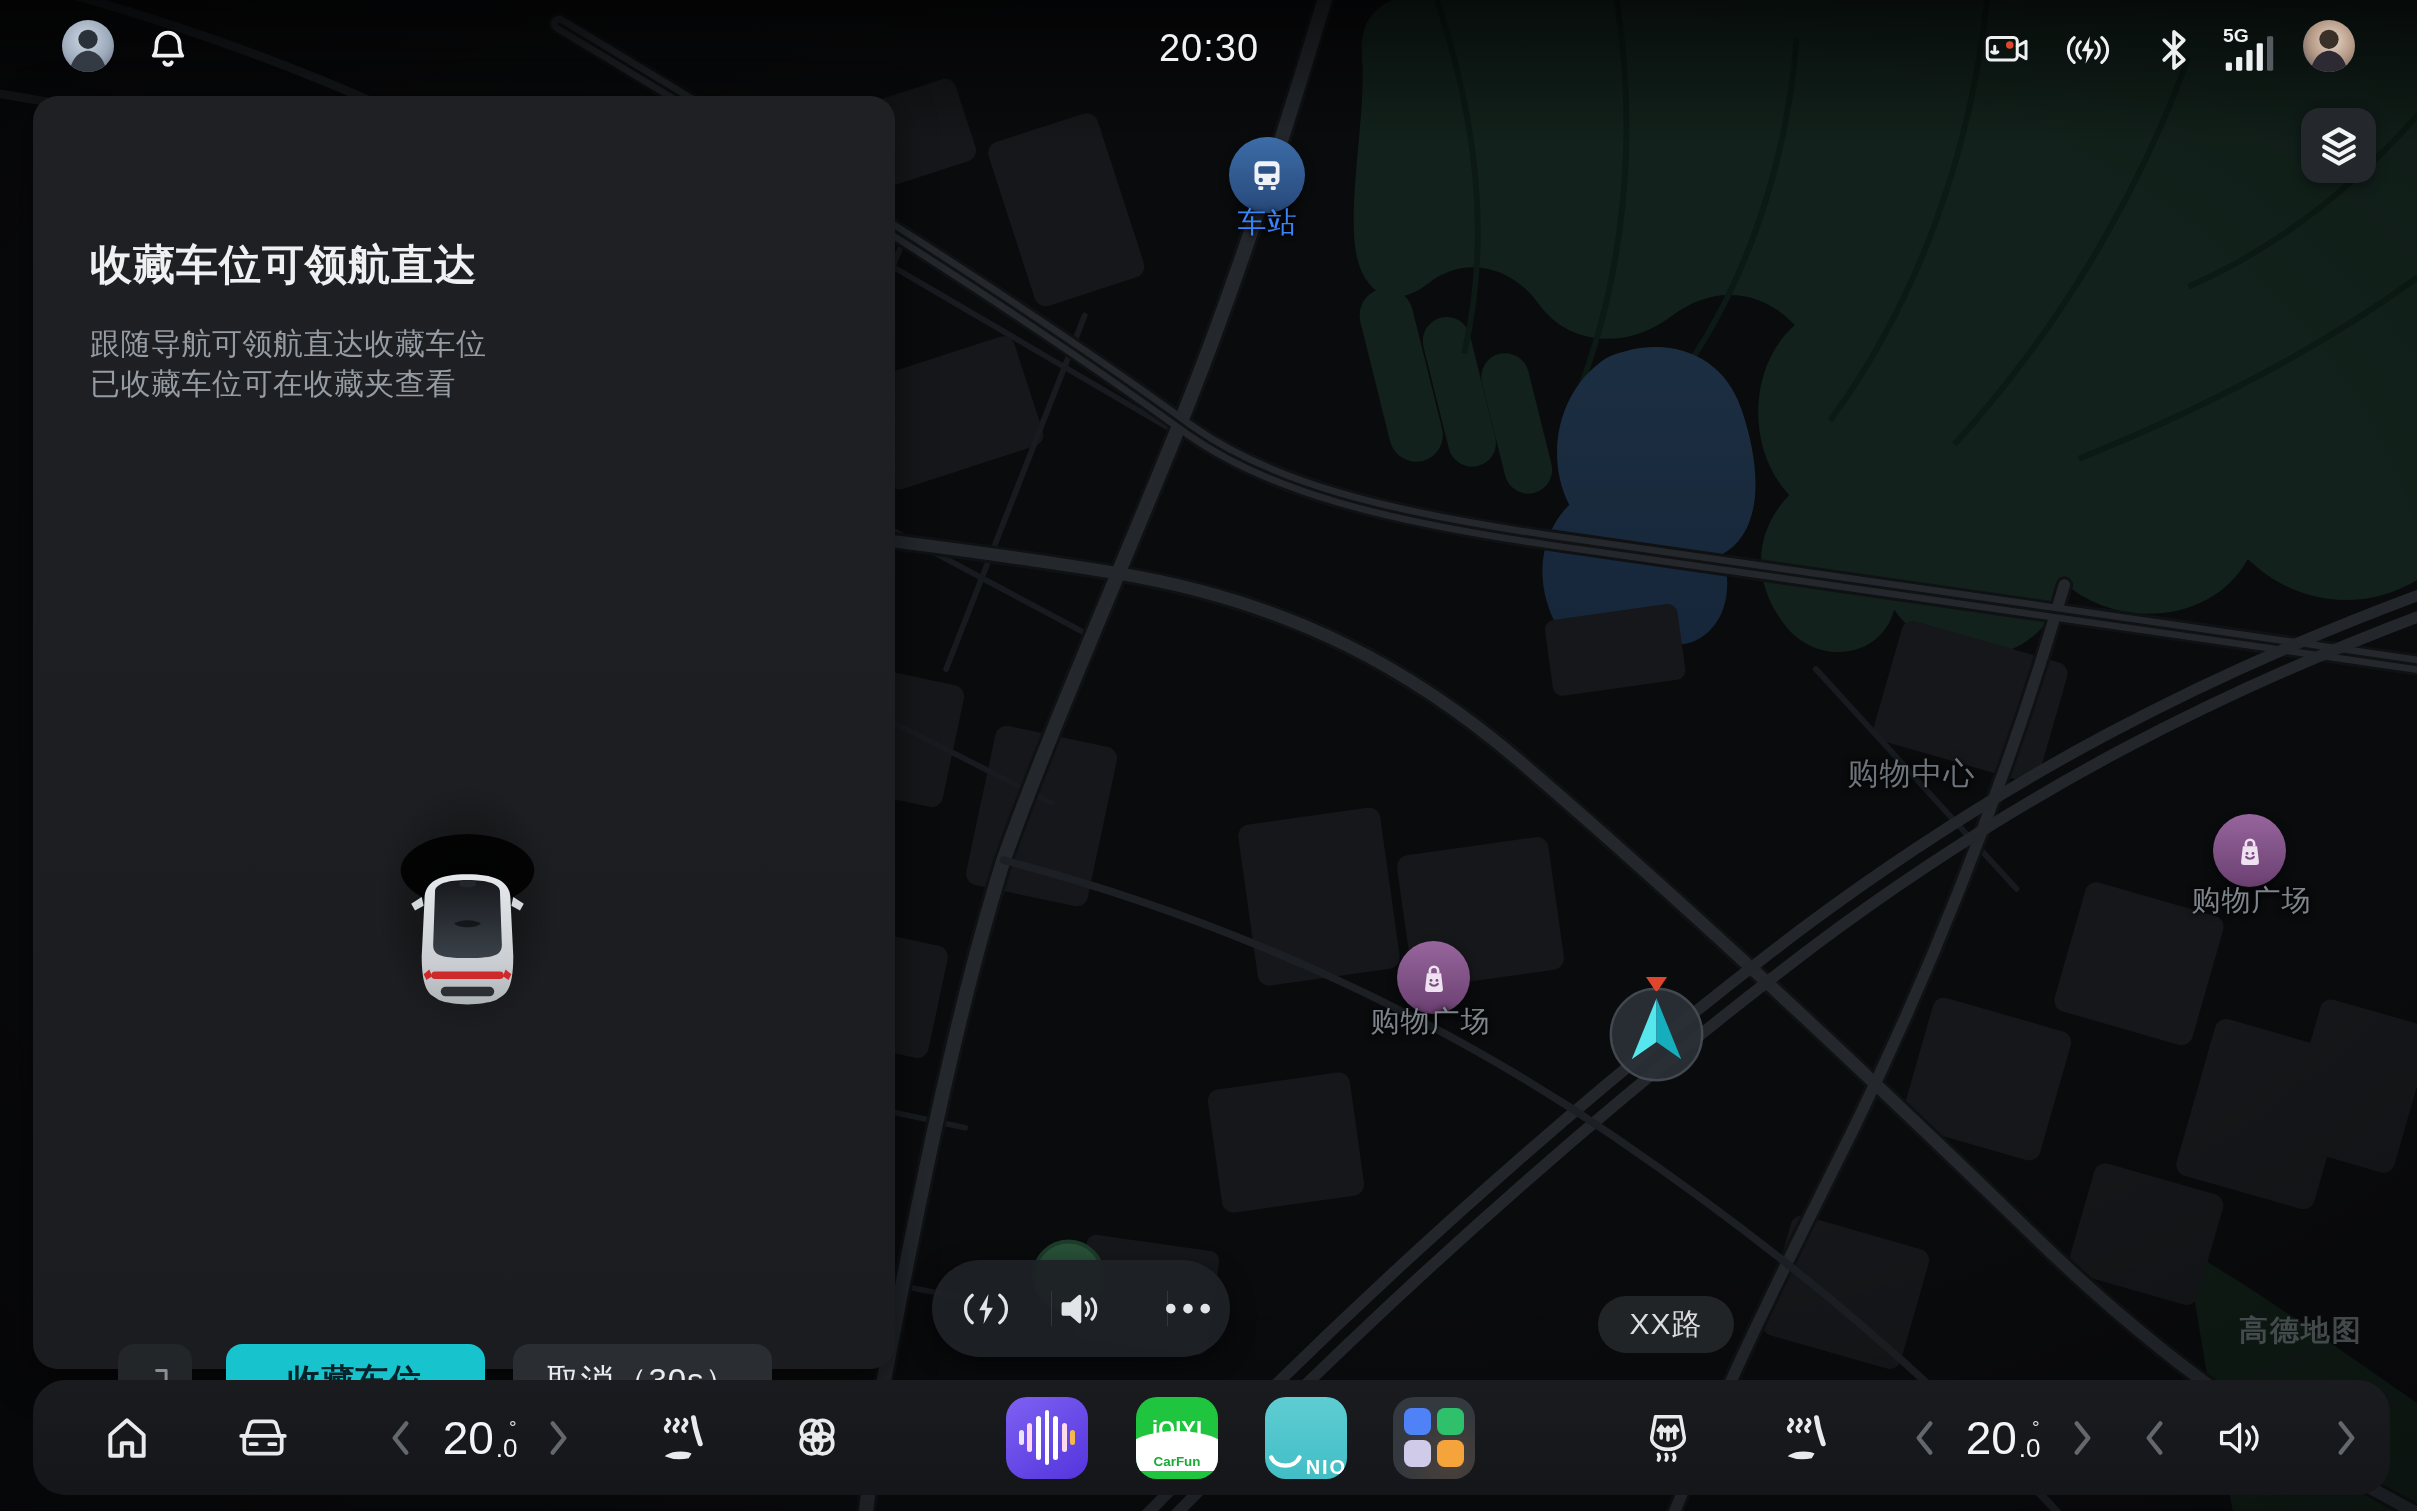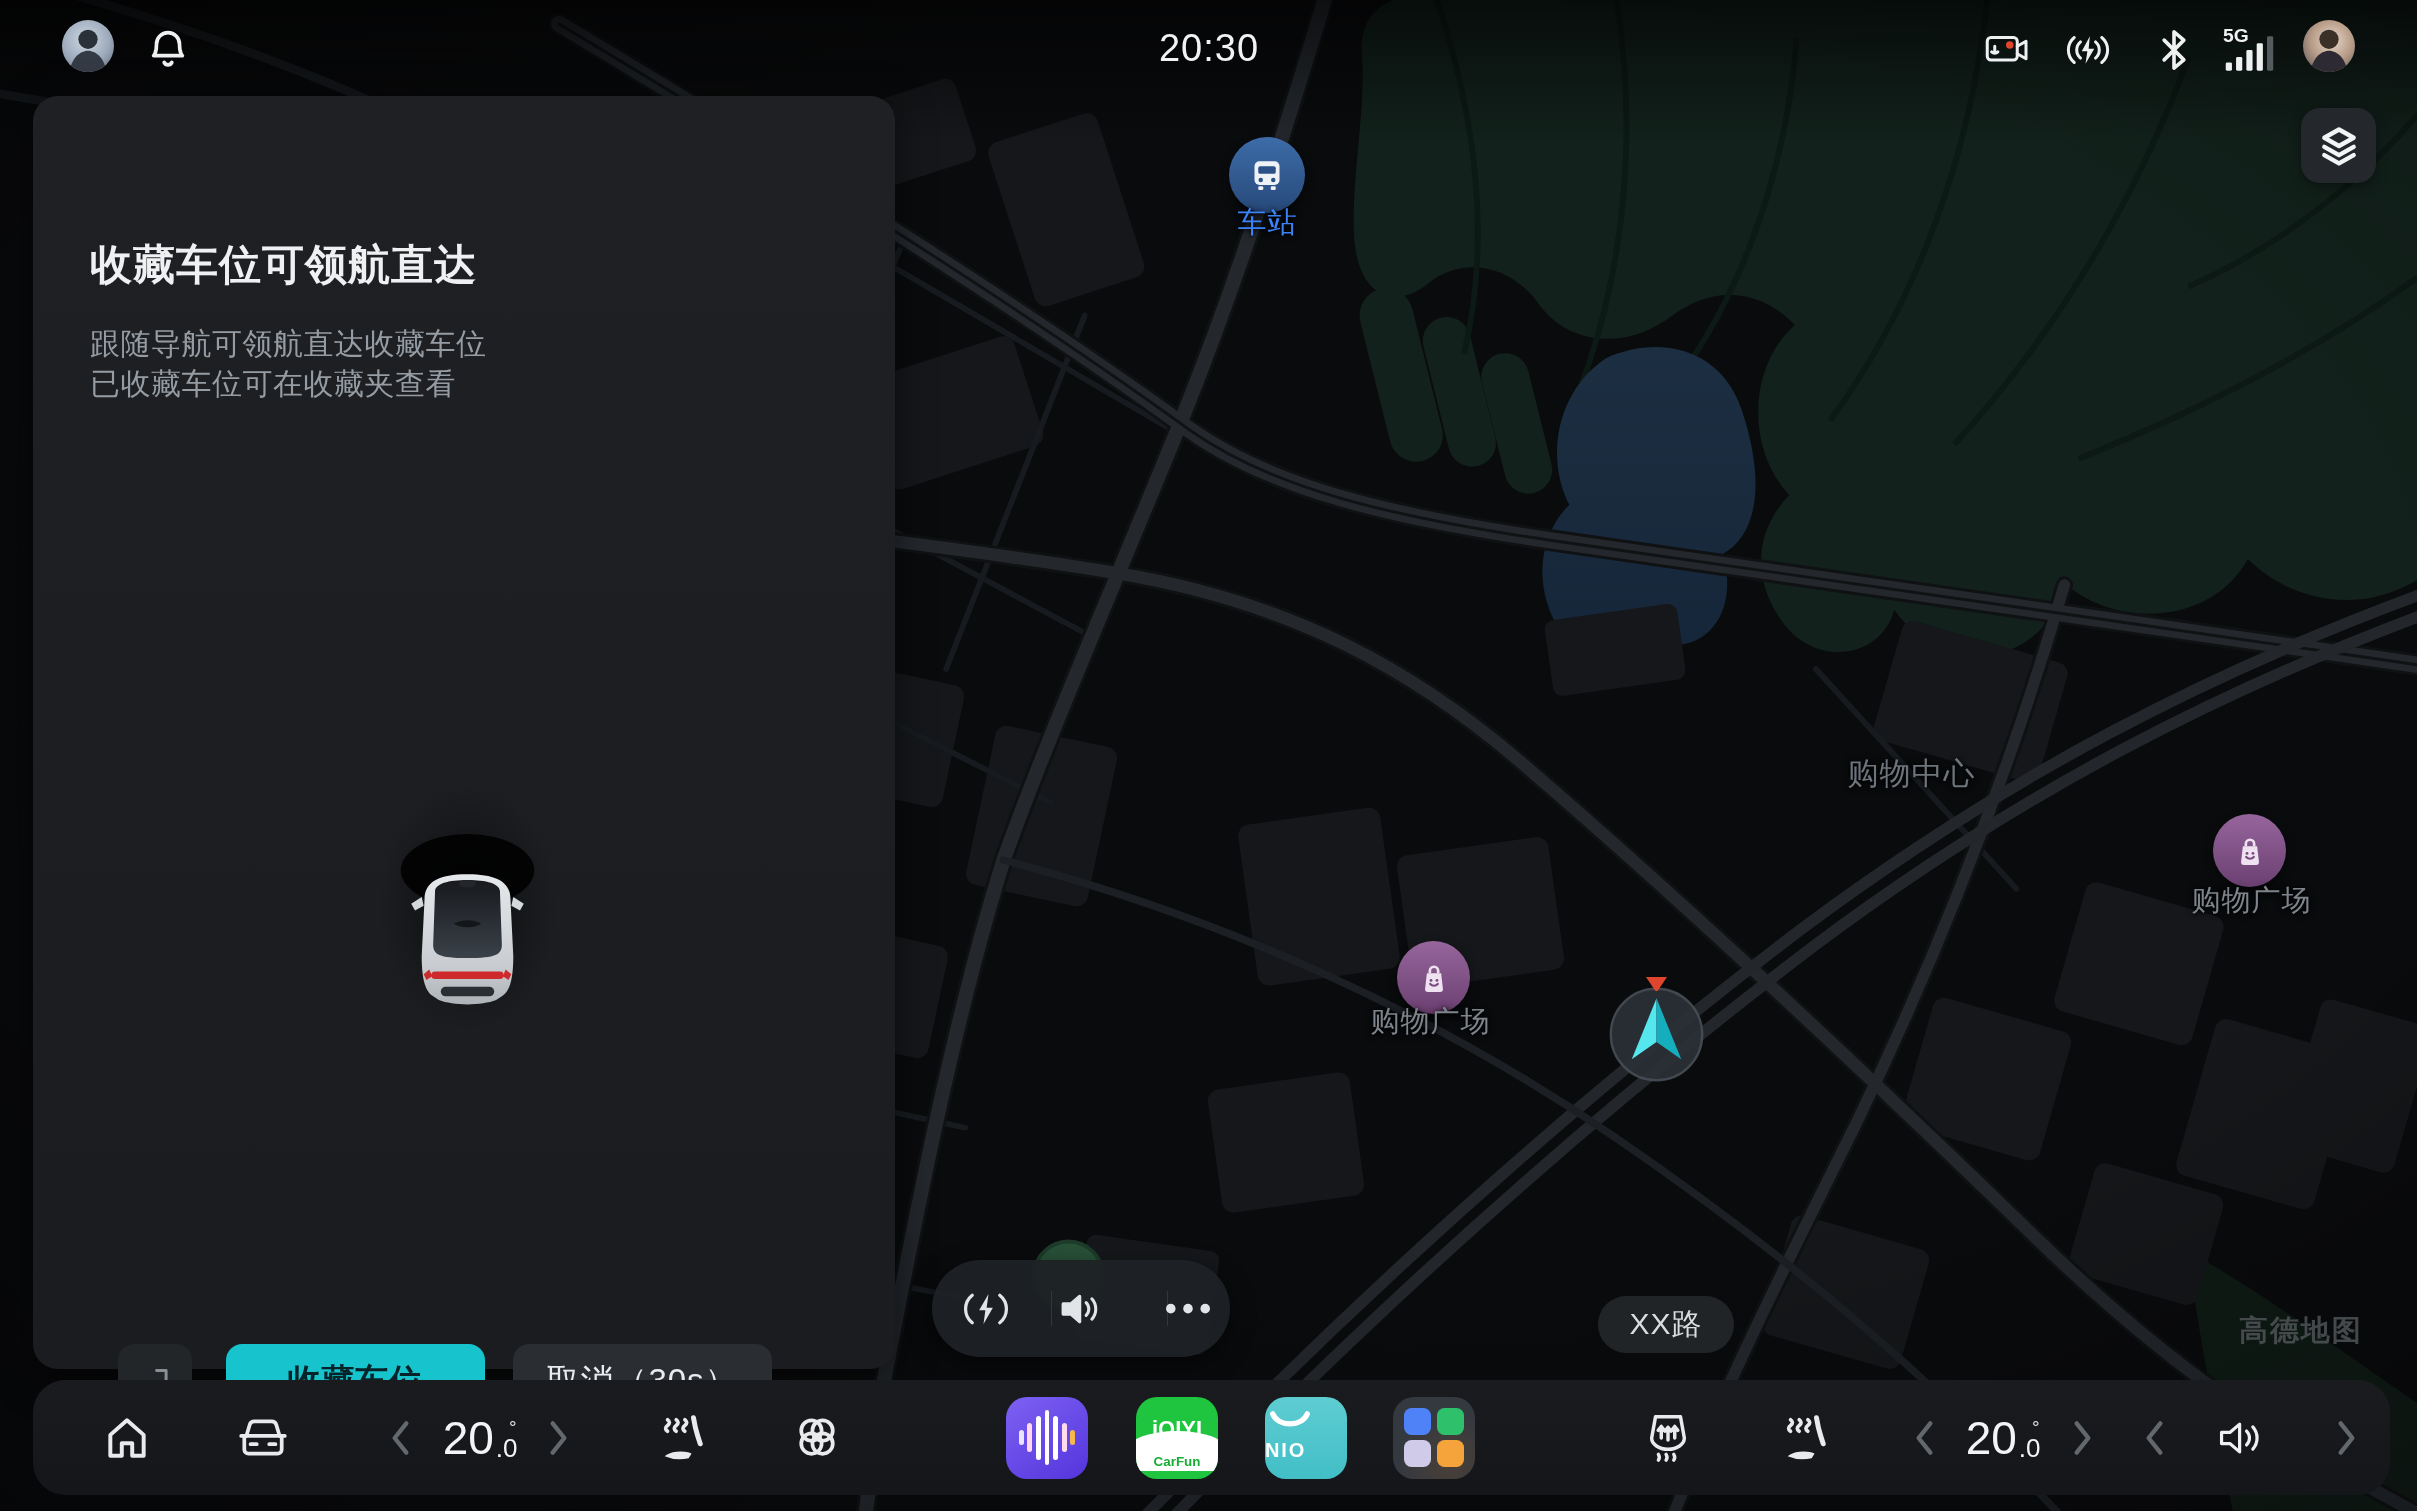--- a/index.html
+++ b/index.html
@@ -62,21 +62,21 @@
   .tile-music{background:linear-gradient(145deg,#7e61f2,#5335dd);}
   .eq{position:absolute;left:0;top:0;width:100%;height:100%;display:flex;align-items:center;justify-content:center;gap:3.8px;}
   .eq i{display:block;width:4.8px;border-radius:2.9px;background:#fff;}
   
   .tile-iqiyi{background:#1fc53e;}
   .iqiyi-t{position:absolute;top:19px;width:100%;text-align:center;color:#fff;font-weight:800;font-size:22px;letter-spacing:0;}
   .iqiyi-wave{position:absolute;bottom:8px;left:-7.6px;right:-7.6px;height:40px;background:#fff;
     border-radius:100% 100% 0 0/90% 90% 0 0;display:flex;align-items:flex-end;justify-content:center;}
   .iqiyi-sub{color:#17ad35;font-size:13.4px;font-weight:800;line-height:19px;}
   
-  .tile-nio{background:linear-gradient(180deg,#5ecdd2,#42bec6);display:flex;flex-direction:column;align-items:flex-start;}
+  .tile-nio{background:linear-gradient(180deg,#5ecdd2,#42bec6);display:flex;flex-direction:row;align-items:flex-end;}
   .nio-label{color:#fff;font-weight:700;font-size:20px;letter-spacing:1.9px;margin-top:1.9px;}
   
   .tile-grid{background:radial-gradient(circle at 70% 80%,#4a4038,#34383f 60%);display:flex;align-items:center;justify-content:center;}
   .grid4{display:grid;grid-template-columns:27px 27px;grid-template-rows:27px 27px;gap:5.7px;}
   .grid4 i{border-radius:7.6px;display:block;}
 </style>
 </head>
 <body>
 
 <div id="screen">

